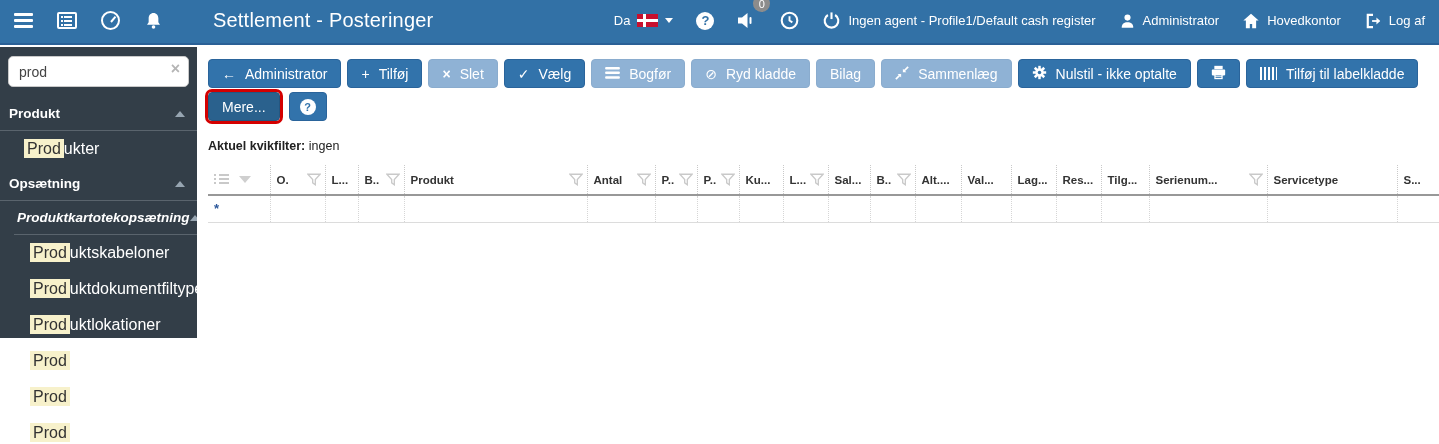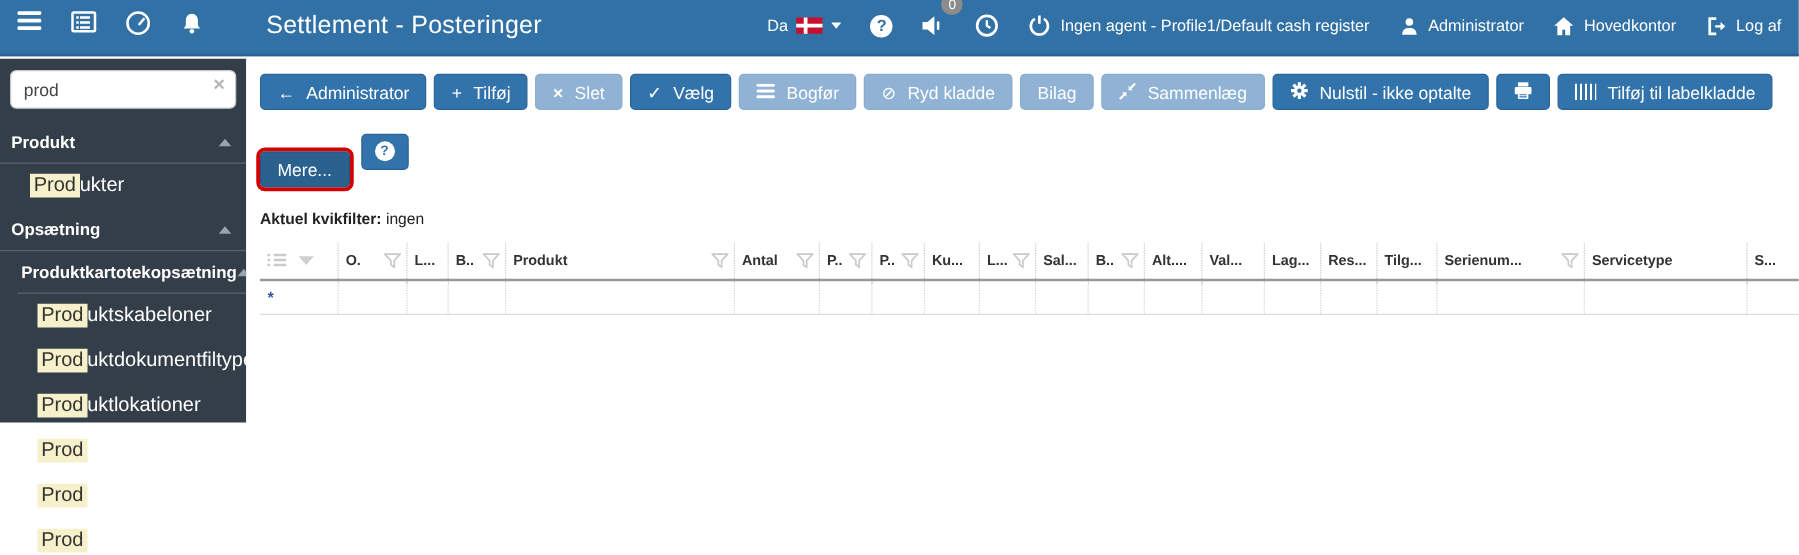--- a/index.html
+++ b/index.html
@@ -7,21 +7,21 @@
   body {
     width:1439px; height:444px; overflow:hidden; background:#fff;
     font-family:"Liberation Sans", sans-serif; -webkit-font-smoothing:antialiased;
   }
   
   .topbar{
     position:absolute; top:0; left:0; width:1439px; height:45px;
     background:#3271A6; border-bottom:2px solid #2A6096;
     display:flex; align-items:center; color:#fff; padding:0 14px 2px 14px;
   }
-  .tb-left{ display:flex; align-items:flex-start; gap:24px; }
+  .tb-left{ display:flex; align-items:center; gap:24px; }
   .tb-title{ font-size:20px; letter-spacing:.2px; margin-left:26px; white-space:nowrap; }
   .tb-right{ margin-left:auto; display:flex; align-items:center; gap:23px; font-size:13px; }
   .tb-item{ display:flex; align-items:center; gap:7px; white-space:nowrap; cursor:pointer; }
   
   .burger{ display:flex; flex-direction:column; gap:3px; }
   .burger i{ display:block; width:19px; height:3px; background:#fff; border-radius:1px; }
   .listalt{ width:20px; height:17px; border:2px solid #fff; border-radius:2px; position:relative; }
   .listalt:before{ content:""; position:absolute; left:5px; top:2px; width:8px; height:2px; background:#fff;
     box-shadow:0 4px 0 #fff, 0 8px 0 #fff; }
   .listalt:after{ content:""; position:absolute; left:2px; top:2px; width:2px; height:2px; background:#fff;
@@ -40,39 +40,39 @@
     background:#8C8C8C; color:#fff; font-size:11px; display:flex; align-items:center; justify-content:center; }
   .svgic{ display:inline-flex; }
   
   .sidebar{ position:absolute; top:47px; left:0; width:197px; height:291px; background:#333E48; color:#fff; }
   .search-wrap{ margin:9px 8px 10px 8px; position:relative; }
   .search-input{ width:100%; height:31px; border-radius:5px; border:1px solid #c9c9c9; padding:0 26px 0 10px;
     font-size:14px; color:#444; font-family:"Liberation Sans", sans-serif; outline:none; }
   .clear-x{ position:absolute; right:9px; top:4px; color:#b5b5b5; font-weight:bold; font-size:16px; cursor:pointer; }
   .sec-head{ display:flex; justify-content:space-between; align-items:center; padding:9px 12px 9px 9px;
     font-weight:bold; font-size:13.5px; border-bottom:1px solid #5A646D; cursor:pointer; }
-  .sec-head.sub{ padding-left:17px; border-bottom:none; }
+  .sec-head.sub{ padding-left:17px; border-bottom:none;font-style:italic; }
   .sub-divider{ border-bottom:1px solid #5A646D; margin-left:14px; }
   .caret-up{ width:0; height:0; border-left:5px solid transparent; border-right:5px solid transparent;
     border-bottom:6px solid #97A5B1; }
   .nav-item{ padding:9px 6px 9px 24px; font-size:16px; cursor:pointer; white-space:nowrap; }
   .nav-item.deep{ padding-left:30px; }
   .hl{ background:#F7F1CB; color:#333; padding:1px 3px; }
   
   .main{ position:absolute; top:47px; left:197px; width:1242px; height:397px; background:#fff;
     padding:12px 0 0 11px; overflow:hidden; }
   .btn-row{ display:flex; gap:6px; align-items:center; }
   .btn{ display:inline-flex; align-items:center; gap:9px; height:29px; padding:0 13px;
     background:#3273AB; border:1px solid #2A649B; color:#fff; border-radius:4px; font-size:14px;
     cursor:pointer; white-space:nowrap; font-family:"Liberation Sans", sans-serif; }
   .btn.disabled{ background:#8FB2D5; border-color:#8AACCE; cursor:default; }
   .btn.pressed{ background:#2A618D; border-color:#245680; }
   .btn .ic{ font-size:14px; line-height:1; }
   .row2{ margin-top:4px; display:flex; gap:9px; align-items:center; }
-  .annotated{ outline:3px solid #D40000; outline-offset:0px;margin-top:29px; }
+  .annotated{ outline:3px solid #D40000; outline-offset:0px; }
   .btn-help{ padding:0 10px; }
   .btn-help .circle-q{ width:16px; height:16px; font-size:11px; color:#3273AB; }
   .barcode{ width:17px; height:13px;
     background:repeating-linear-gradient(90deg,#fff 0 2px,rgba(0,0,0,0) 2px 4px); }
   .quickfilter{ margin-top:18px; font-size:12.5px; color:#222; }
   .quickfilter b{ font-weight:bold; }
   
   .tablewrap{ margin-top:12px; width:1231px; overflow:hidden; }
   table{ border-collapse:collapse; table-layout:fixed; width:1249px; color:#333; }
   th{ font-size:11.5px; font-weight:bold; text-align:left; padding:8px 4px 8px 6px;

